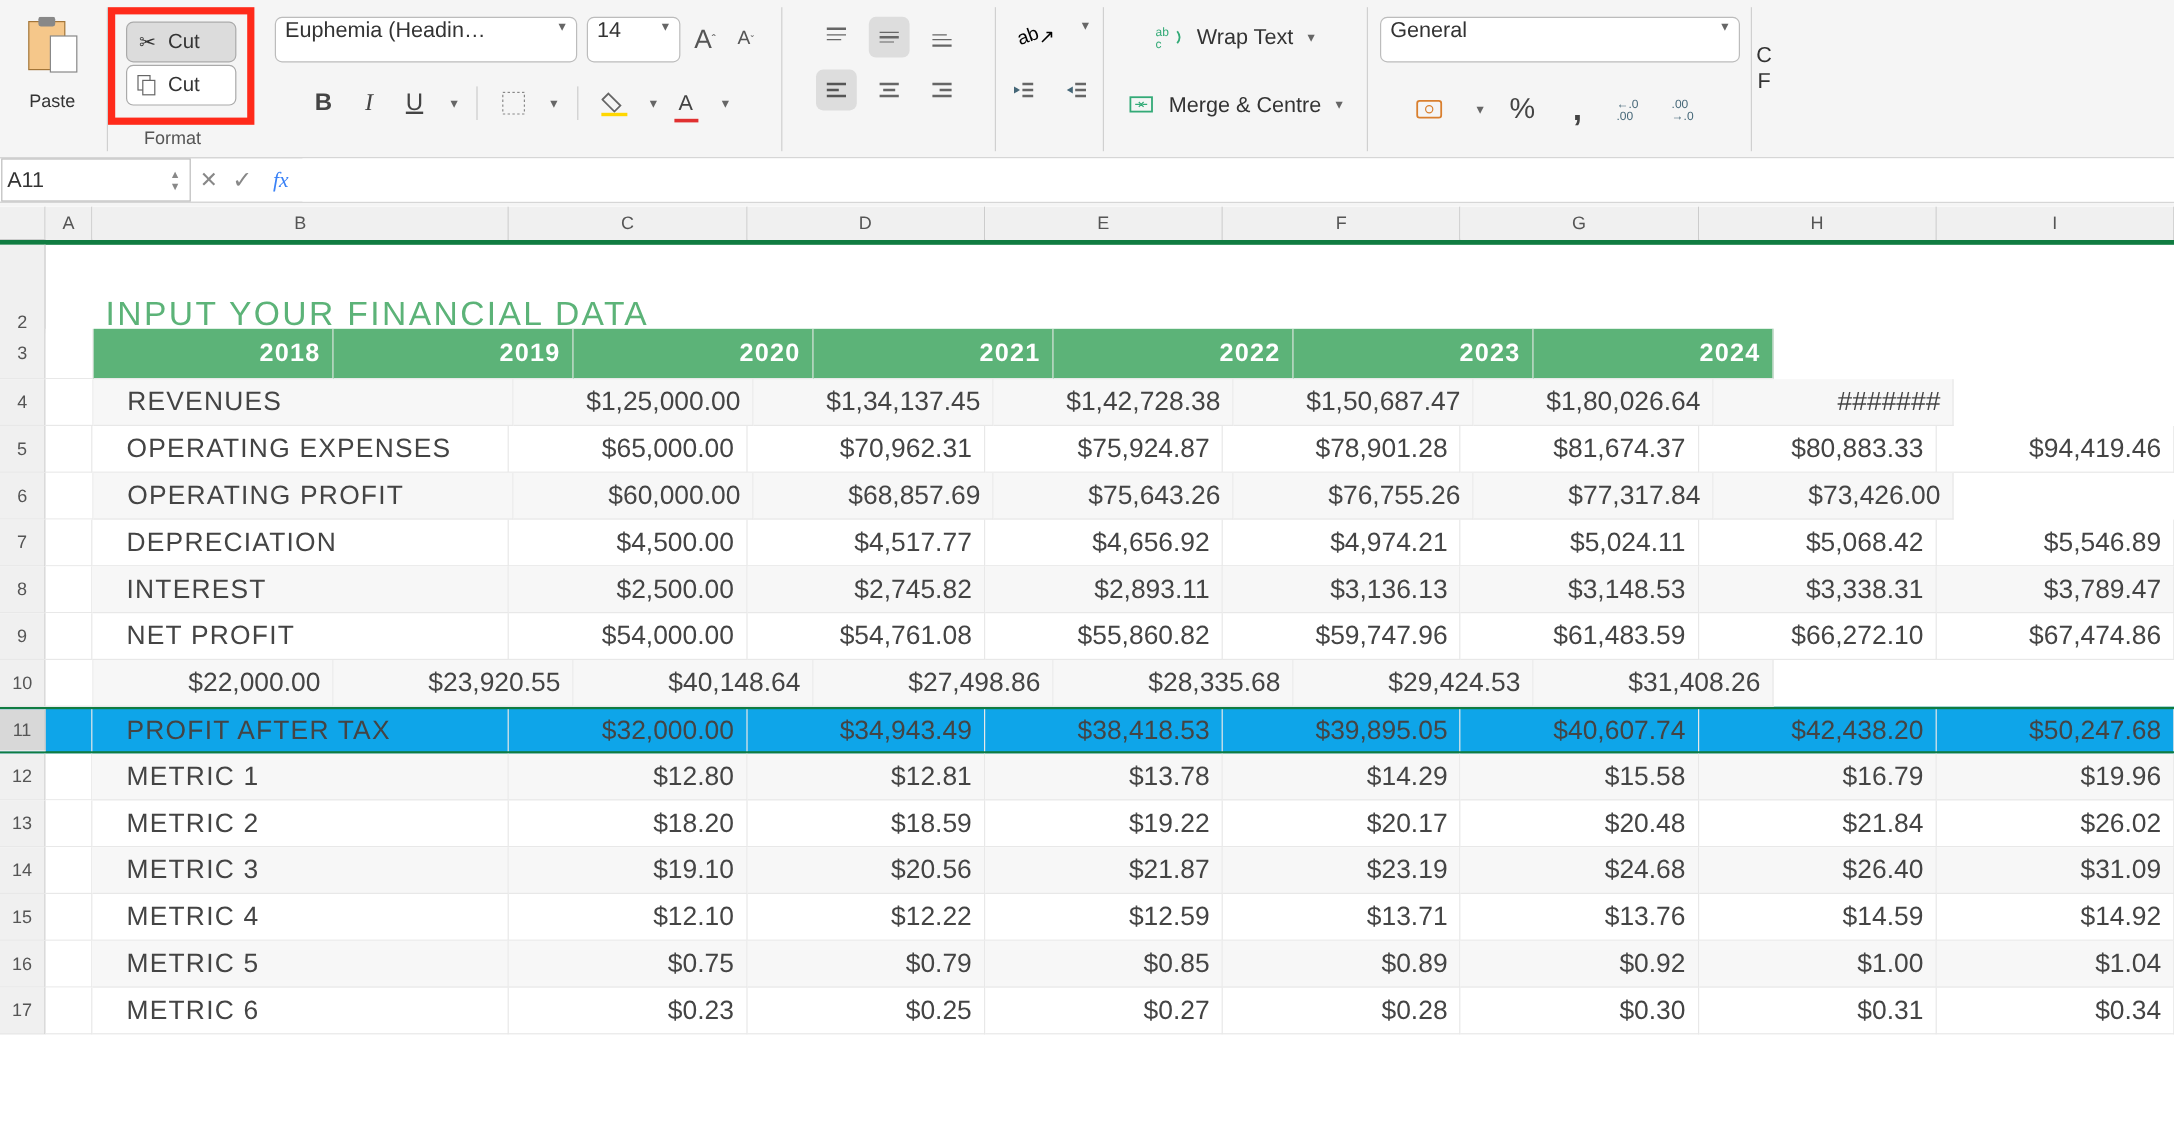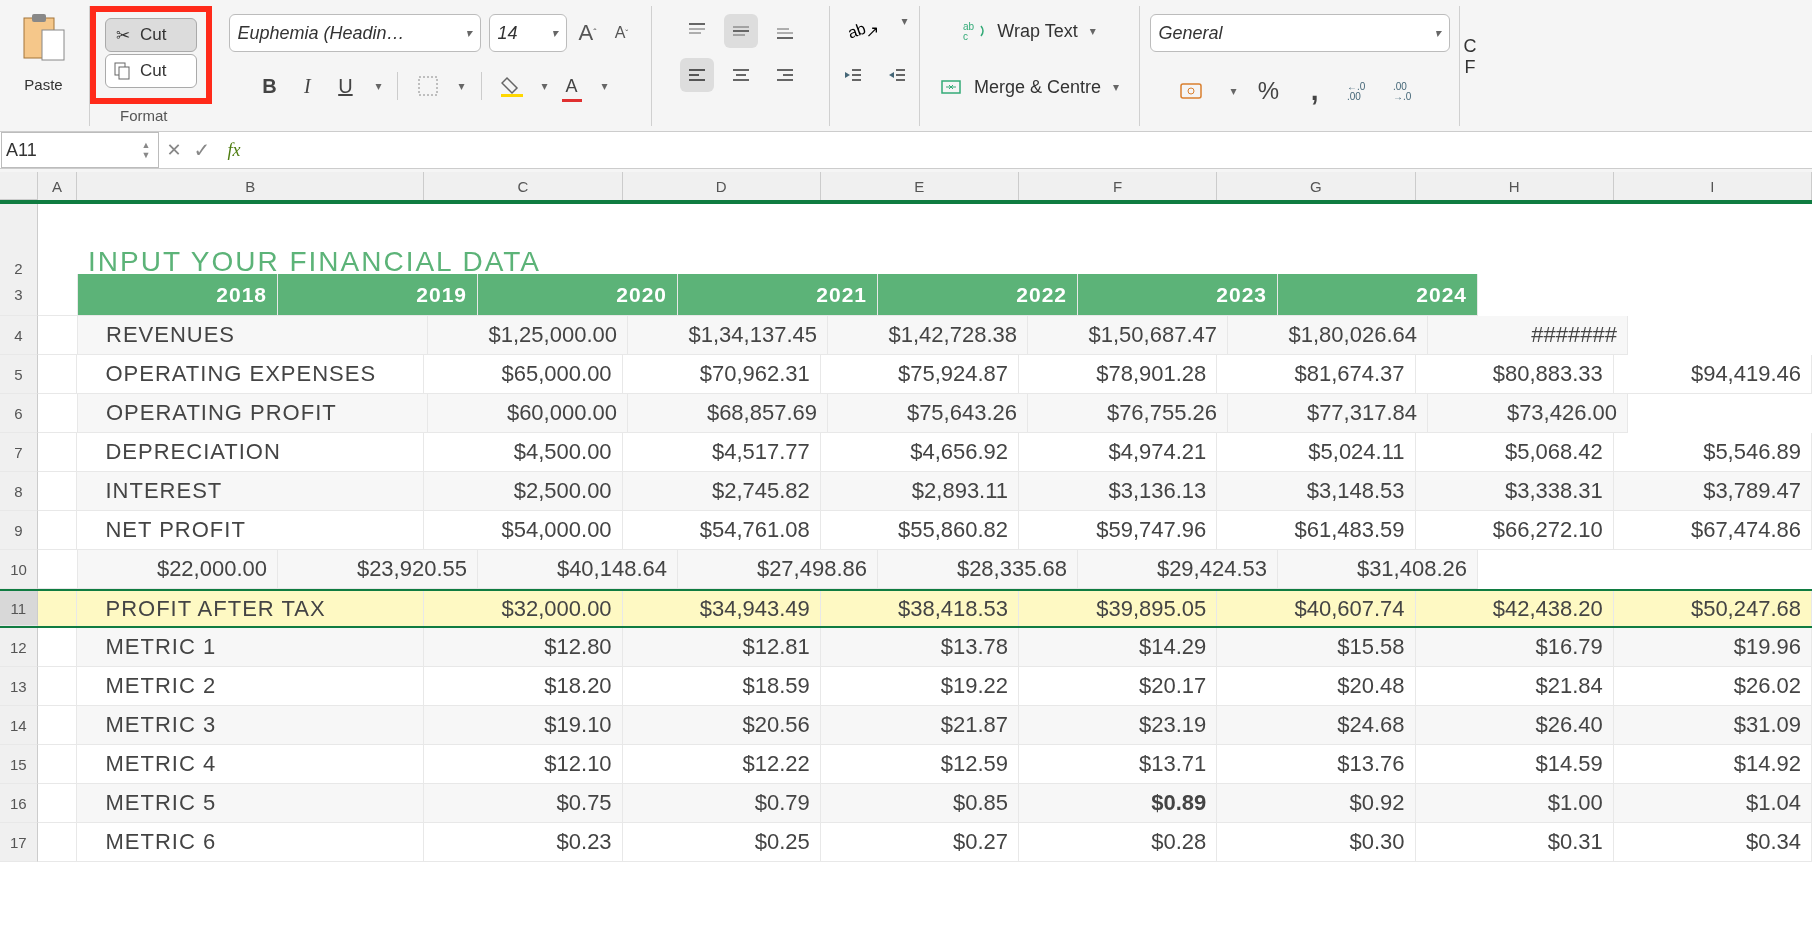--- a/index.html
+++ b/index.html
@@ -20,21 +20,21 @@
 .red-box { border: 6px solid #ff2a1a; width: 122px; height: 98px; padding: 4px 2px; }
 .cut-btn, .copy-btn { display: flex; align-items: center; width: 92px; height: 34px; margin: 2px auto; border-radius: 6px; padding: 2px 6px; font-size: 17px; color: #333; background: #fff; border: 1px solid #aaa; cursor: pointer; }
 .cut-btn { background: #dcdcdc; }
 .small-icon { width: 22px; height: 22px; margin-right: 6px; display:flex;align-items:center;justify-content:center;}
 .format-text { font-size: 15px; color: #555; position: absolute; bottom: 2px; left: 30px; }
 
 .font-group { width: 440px; }
 .font-row1 { display: flex; align-items: center; gap: 8px; margin-top: 6px; height: 42px;}
 .font-row2 { display: flex; align-items: center; gap: 10px; margin-top: 12px; height: 40px;}
 
-.dropdown { background: #fff; border: 1px solid #bcbcbc; border-radius: 6px; height: 38px; display: flex; align-items: center; padding: 0 8px; font-size: 18px; color: #333; cursor: pointer; font-style: italic; }
+.dropdown { background: #fff; border: 1px solid #bcbcbc; border-radius: 6px; height: 38px; display: flex; padding: 0 8px; font-size: 18px; color: #333; cursor: pointer; }
 .dropdown-text { white-space: nowrap; overflow: hidden; text-overflow: ellipsis; }
 .chev { margin-left: auto; font-size: 12px; color: #666; padding-left:6px;}
 
 .font-name { width: 252px; }
 .font-size { width: 78px; }
 
 .asize { width: 26px; height: 26px; display: flex; align-items: center; justify-content: center; font-size: 20px; color: #555; cursor: pointer; }
 
 .btn-icon { width: 28px; height: 28px; display: flex; align-items: center; justify-content: center; font-size: 20px; color: #444; cursor: pointer; position: relative; }
 
@@ -54,21 +54,21 @@
 .num-row2 { display:flex;align-items:center;gap:18px;margin-top:18px;height:38px;}
 
 .right-edge { border-right:none; width:20px;}
 
 
 .namebox { display:flex;align-items:center;height:38px;border-top:1px solid #ccc;border-bottom:1px solid #ccc;background:#fff;}
 .name-field { width:158px;height:36px;border:1px solid #bcbcbc;margin:1px 1px;display:flex;align-items:center;padding-left:4px;font-size:18px;color:#333;}
 .spin{width:16px;margin-left:auto;display:flex;flex-direction:column;align-items:center;color:#888;font-size:9px;margin-right:4px;}
 .fx-cancel{width:28px;text-align:center;font-size:18px;color:#888;cursor:pointer;}
 .fx-ok{width:28px;text-align:center;font-size:20px;color:#888;cursor:pointer;}
-.fx{font-style:italic;font-family:Georgia,serif;font-size:18px;color:#4d7c0f;width:36px;text-align:center;}
+.fx{font-style:italic;font-family:Georgia,serif;font-size:18px;color:#3b82f6;width:36px;text-align:center;}
 .formula-bar{flex:1;height:36px;border:none;padding-left:8px;font-size:16px;}
 
 
 .sheet { position:absolute; top:172px; left:0; right:0; bottom:0; background:#fff; overflow:hidden;}
 .col-headers{display:flex;height:28px;border-bottom:1px solid #ccc;}
 .corner{width:38px;border-right:1px solid #ccc;background:#f0f0f0;}
 .sel-corner{background:#e0e0e0;}
 .ch{background:#f0f0f0;border-right:1px solid #ccc;height:28px;display:flex;align-items:center;justify-content:center;font-size:15px;color:#555;}
 
 .row{display:flex;height:39px;}
@@ -76,21 +76,21 @@
 .rh.sel{background:#d8d8d8;}
 .cell{border-right:1px solid #e8e8e8;border-bottom:1px solid #e8e8e8;padding:0 10px;display:flex;align-items:center;font-size:22px;color:#444;}
 .cell.r{justify-content:flex-end;}
 .cell.l{justify-content:flex-start;}
 .bigspace{height:74px;}
 .title-cell{font-size:28px;color:#5cb378;letter-spacing:2px;font-weight:500;}
 .hdr-row{height:42px;}
 .hdr-cell{background:#5cb378;color:#fff;font-size:21px;font-weight:bold;letter-spacing:1px;}
 .hdr-cell.l{padding-left:28px;}
 .alt{background:#f7f7f7;}
-.sel-row{background:#fef9c3;border-top:2px solid #107c41;border-bottom:2px solid #107c41;}
+.sel-row{background:#0ea5e9;border-top:2px solid #107c41;border-bottom:2px solid #107c41;}
 .sel-row .cell{border-bottom:none;}
 .metric{padding-left:28px;letter-spacing:1px;}
 .green-top{border-top:4px solid #107c41;}
 </style>
 </head>
 <body>
 
 <div class="ribbon">
 
   <div class="ribbon-group clipboard">
@@ -490,21 +490,21 @@
         <div class="cell r" style="width: 200px;">$14.59</div>
         <div class="cell r" style="width: 200px;">$14.92</div>
       </div>
       <div class="row">
         <div class="rh">16</div>
         <div class="cell" style="width: 40px; background: rgb(255, 255, 255);"></div>
         <div class="cell l metric alt" style="width: 350px;">METRIC  5</div>
         <div class="cell r alt" style="width: 200px;">$0.75</div>
         <div class="cell r alt" style="width: 200px;">$0.79</div>
         <div class="cell r alt" style="width: 200px;">$0.85</div>
-        <div class="cell r alt" style="width: 200px; font-weight: bold;">$0.89</div>
+        <div class="cell r alt" style="width: 200px;">$0.89</div>
         <div class="cell r alt" style="width: 200px;">$0.92</div>
         <div class="cell r alt" style="width: 200px;">$1.00</div>
         <div class="cell r alt" style="width: 200px;">$1.04</div>
       </div>
       <div class="row">
         <div class="rh">17</div>
         <div class="cell" style="width: 40px; background: rgb(255, 255, 255);"></div>
         <div class="cell l metric" style="width: 350px;">METRIC  6</div>
         <div class="cell r" style="width: 200px;">$0.23</div>
         <div class="cell r" style="width: 200px;">$0.25</div>

